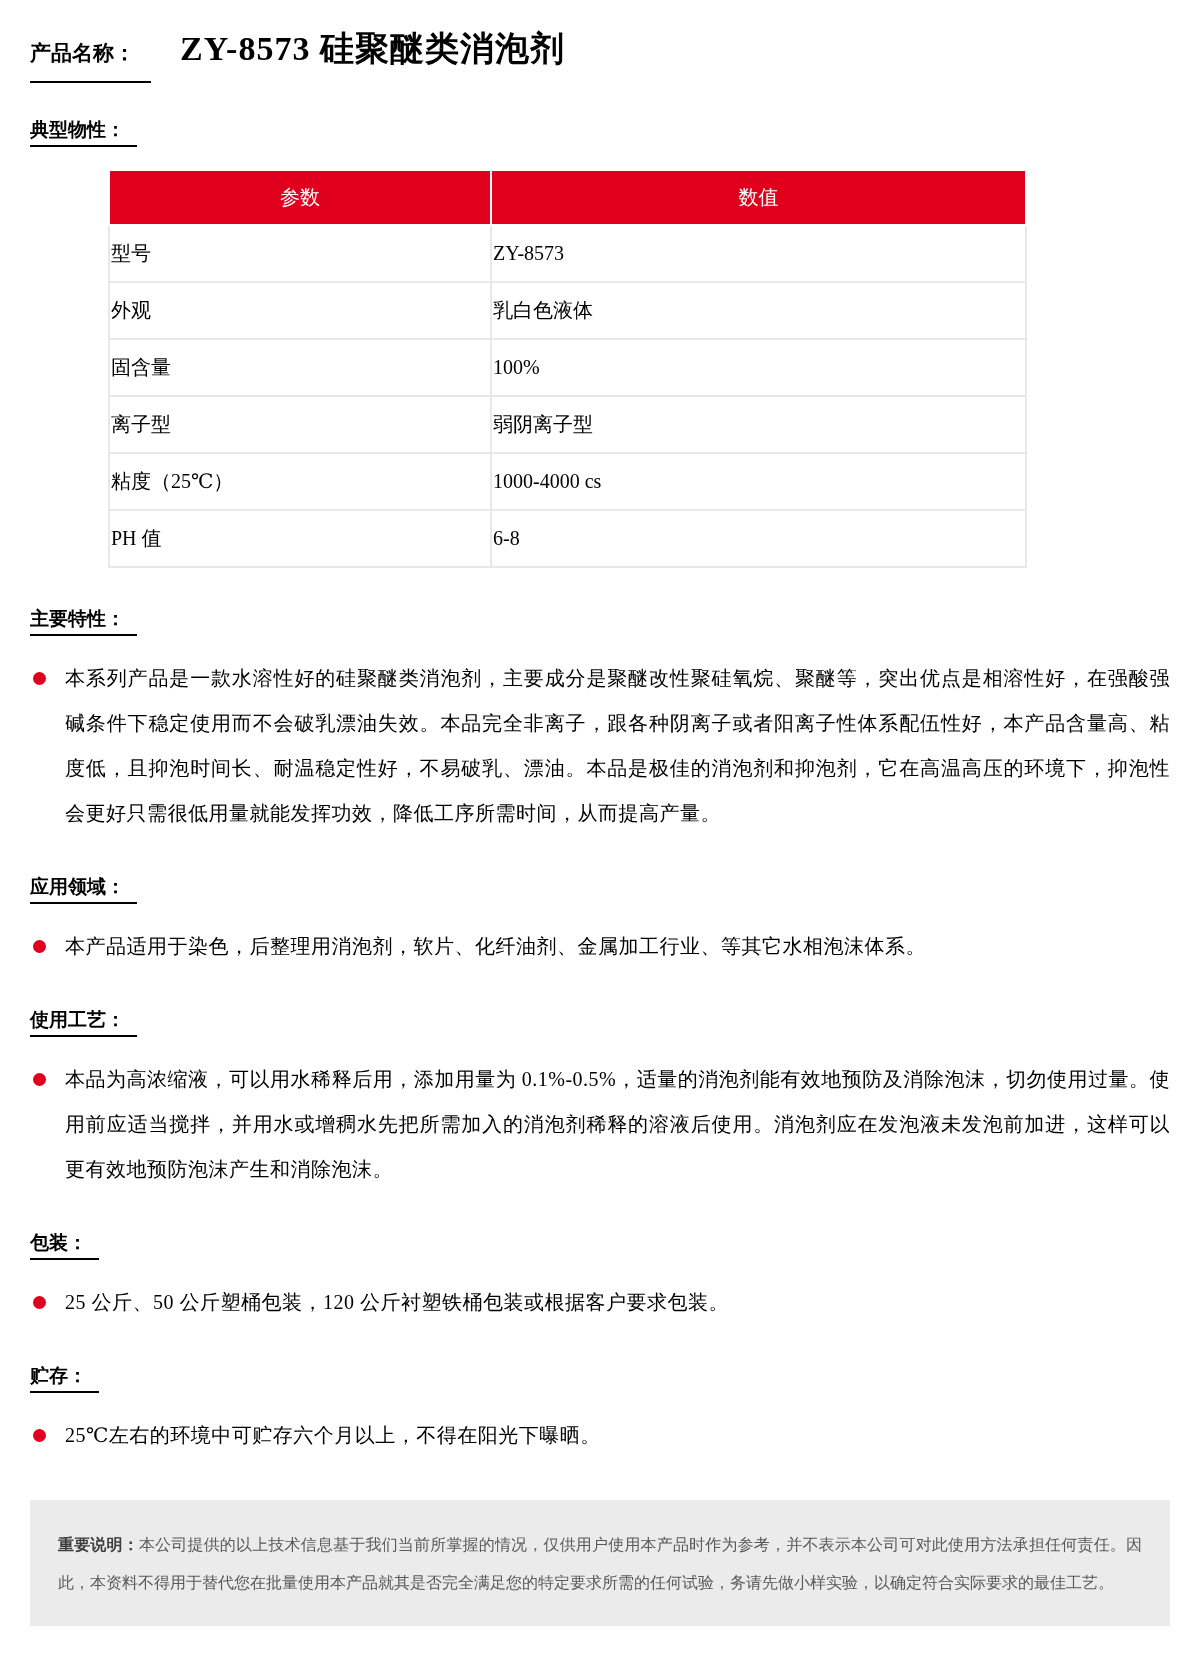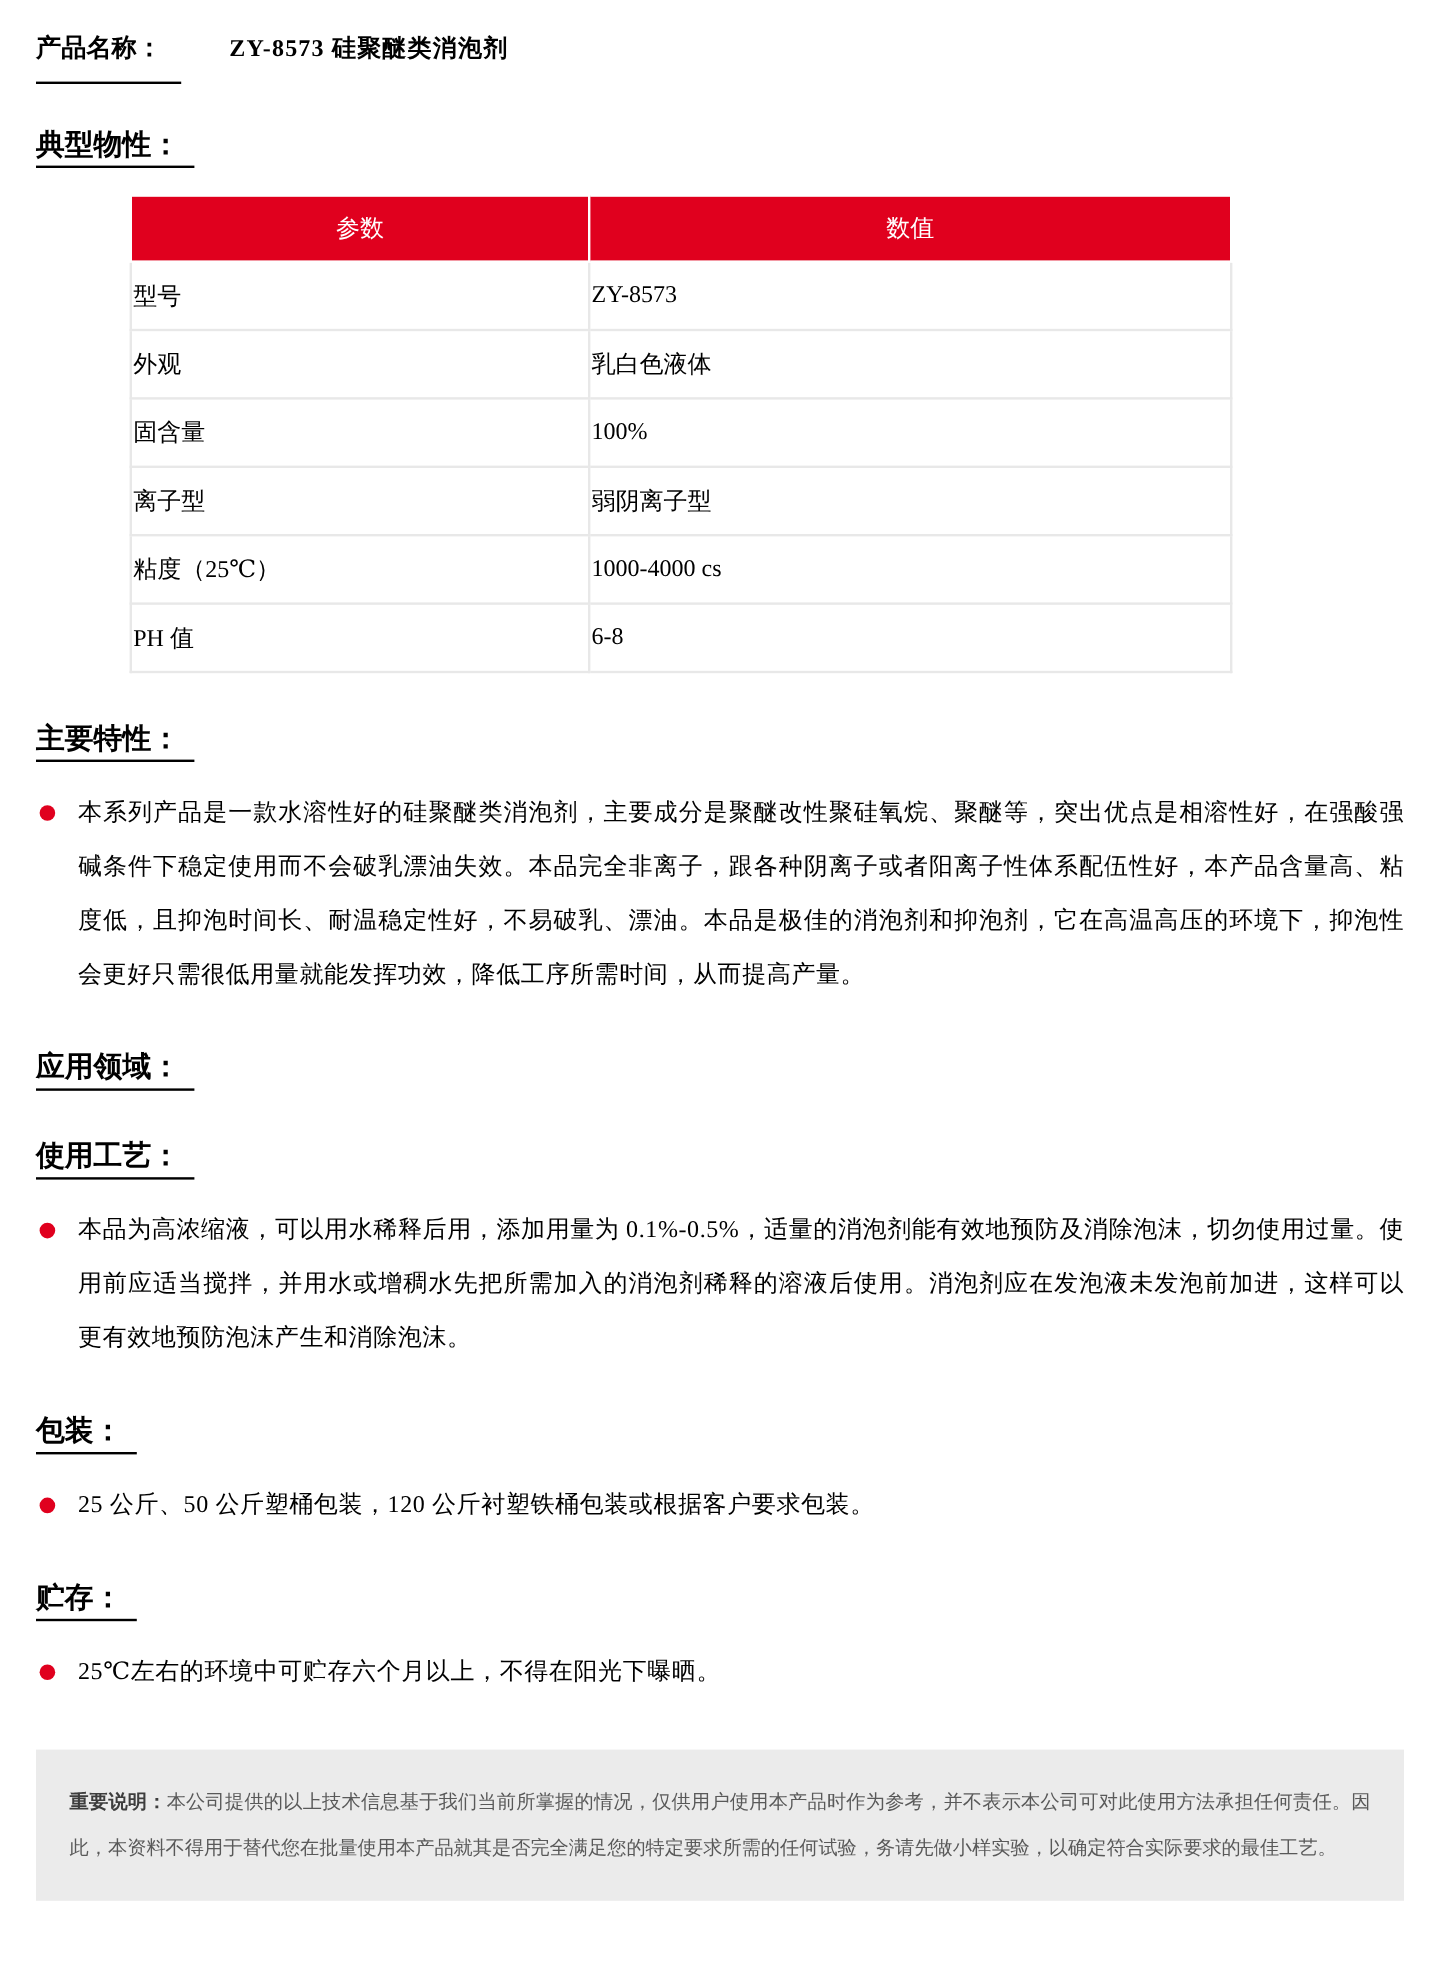--- a/index.html
+++ b/index.html
@@ -25,28 +25,28 @@
   }
   
   .title-row { display: flex; align-items: baseline; }
   .title-label {
     font-size: 21px; font-weight: bold;
     border-bottom: 2px solid #000;
     padding-right: 16px; padding-bottom: 14px;
     white-space: nowrap;
   }
   .title-text {
-    font-size: 20px; font-weight: bold;
-    margin-left: 40px; letter-spacing: 1px;
+    font-size: 34px; font-weight: bold;
+    margin-left: 29px; letter-spacing: 1px;
     white-space: nowrap;
   }
   
   .section-heading {
     display: inline-block;
-    font-size: 24px; font-weight: bold;
+    font-size: 19px; font-weight: bold;
     border-bottom: 2px solid #000;
     padding-right: 12px; padding-bottom: 2px;
     margin: 0;
   }
   .props-heading-wrap { margin-top: 34px; }
   
   table.props-table {
     border-collapse: collapse;
     margin: 22px 0 0 78px;
     width: 917px;
@@ -159,21 +159,24 @@
           <td>6-8</td>
         </tr>
       </tbody>
   </table>
 
   <div>
       <section class="content-section"><span class="section-heading">主要特性：</span><div class="bullet-item">
           <span class="bullet-dot"></span>
           <span class="bullet-text">本系列产品是一款水溶性好的硅聚醚类消泡剂，主要成分是聚醚改性聚硅氧烷、聚醚等，突出优点是相溶性好，在强酸强碱条件下稳定使用而不会破乳漂油失效。本品完全非离子，跟各种阴离子或者阳离子性体系配伍性好，本产品含量高、粘度低，且抑泡时间长、耐温稳定性好，不易破乳、漂油。本品是极佳的消泡剂和抑泡剂，它在高温高压的环境下，抑泡性会更好只需很低用量就能发挥功效，降低工序所需时间，从而提高产量。</span>
         </div></section>
-      <section class="content-section"><span class="section-heading">应用领域：</span></section>
+      <section class="content-section"><span class="section-heading">应用领域：</span><div class="bullet-item">
+          <span class="bullet-dot"></span>
+          <span class="bullet-text">本产品适用于染色，后整理用消泡剂，软片、化纤油剂、金属加工行业、等其它水相泡沫体系。</span>
+        </div></section>
       <section class="content-section"><span class="section-heading">使用工艺：</span><div class="bullet-item">
           <span class="bullet-dot"></span>
           <span class="bullet-text">本品为高浓缩液，可以用水稀释后用，添加用量为 0.1%-0.5%，适量的消泡剂能有效地预防及消除泡沫，切勿使用过量。使用前应适当搅拌，并用水或增稠水先把所需加入的消泡剂稀释的溶液后使用。消泡剂应在发泡液未发泡前加进，这样可以更有效地预防泡沫产生和消除泡沫。</span>
         </div></section>
       <section class="content-section"><span class="section-heading">包装：</span><div class="bullet-item">
           <span class="bullet-dot"></span>
           <span class="bullet-text">25 公斤、50 公斤塑桶包装，120 公斤衬塑铁桶包装或根据客户要求包装。</span>
         </div></section>
       <section class="content-section"><span class="section-heading">贮存：</span><div class="bullet-item">
           <span class="bullet-dot"></span>

